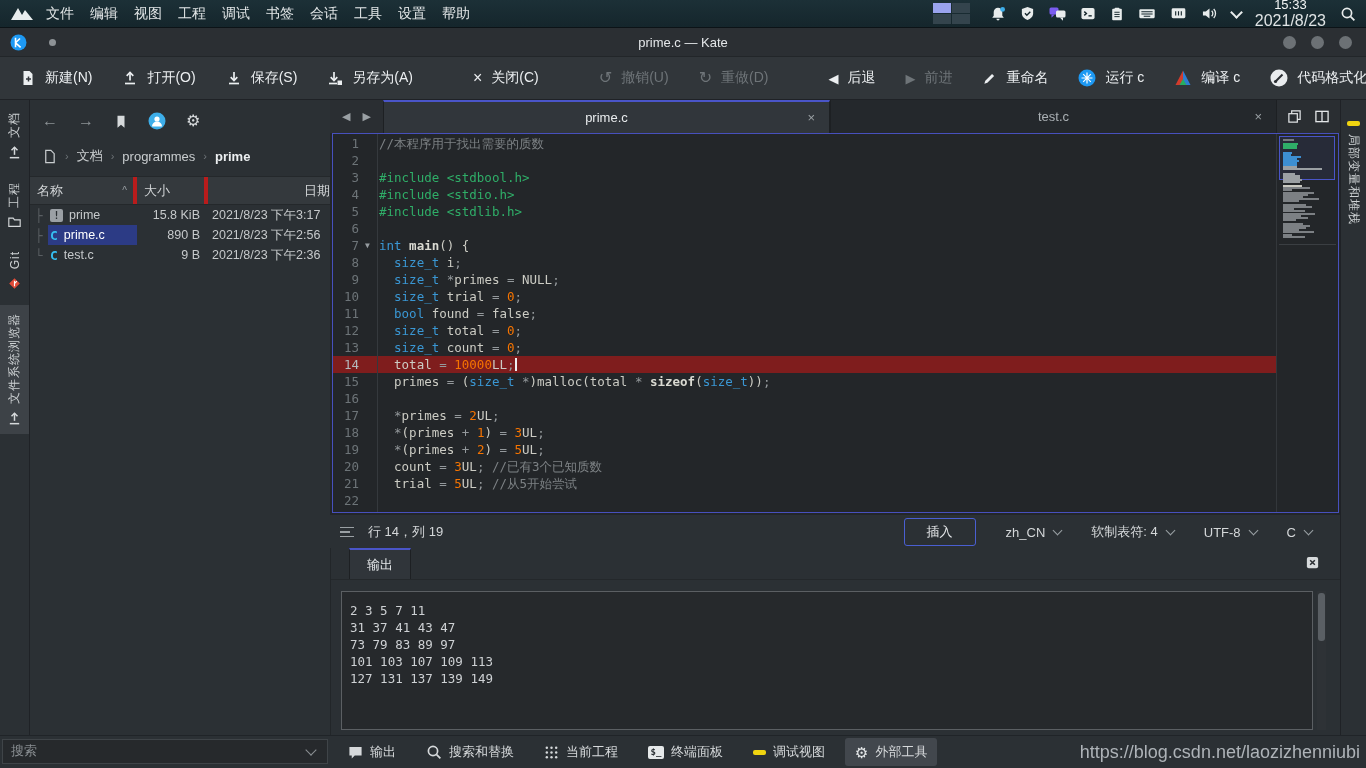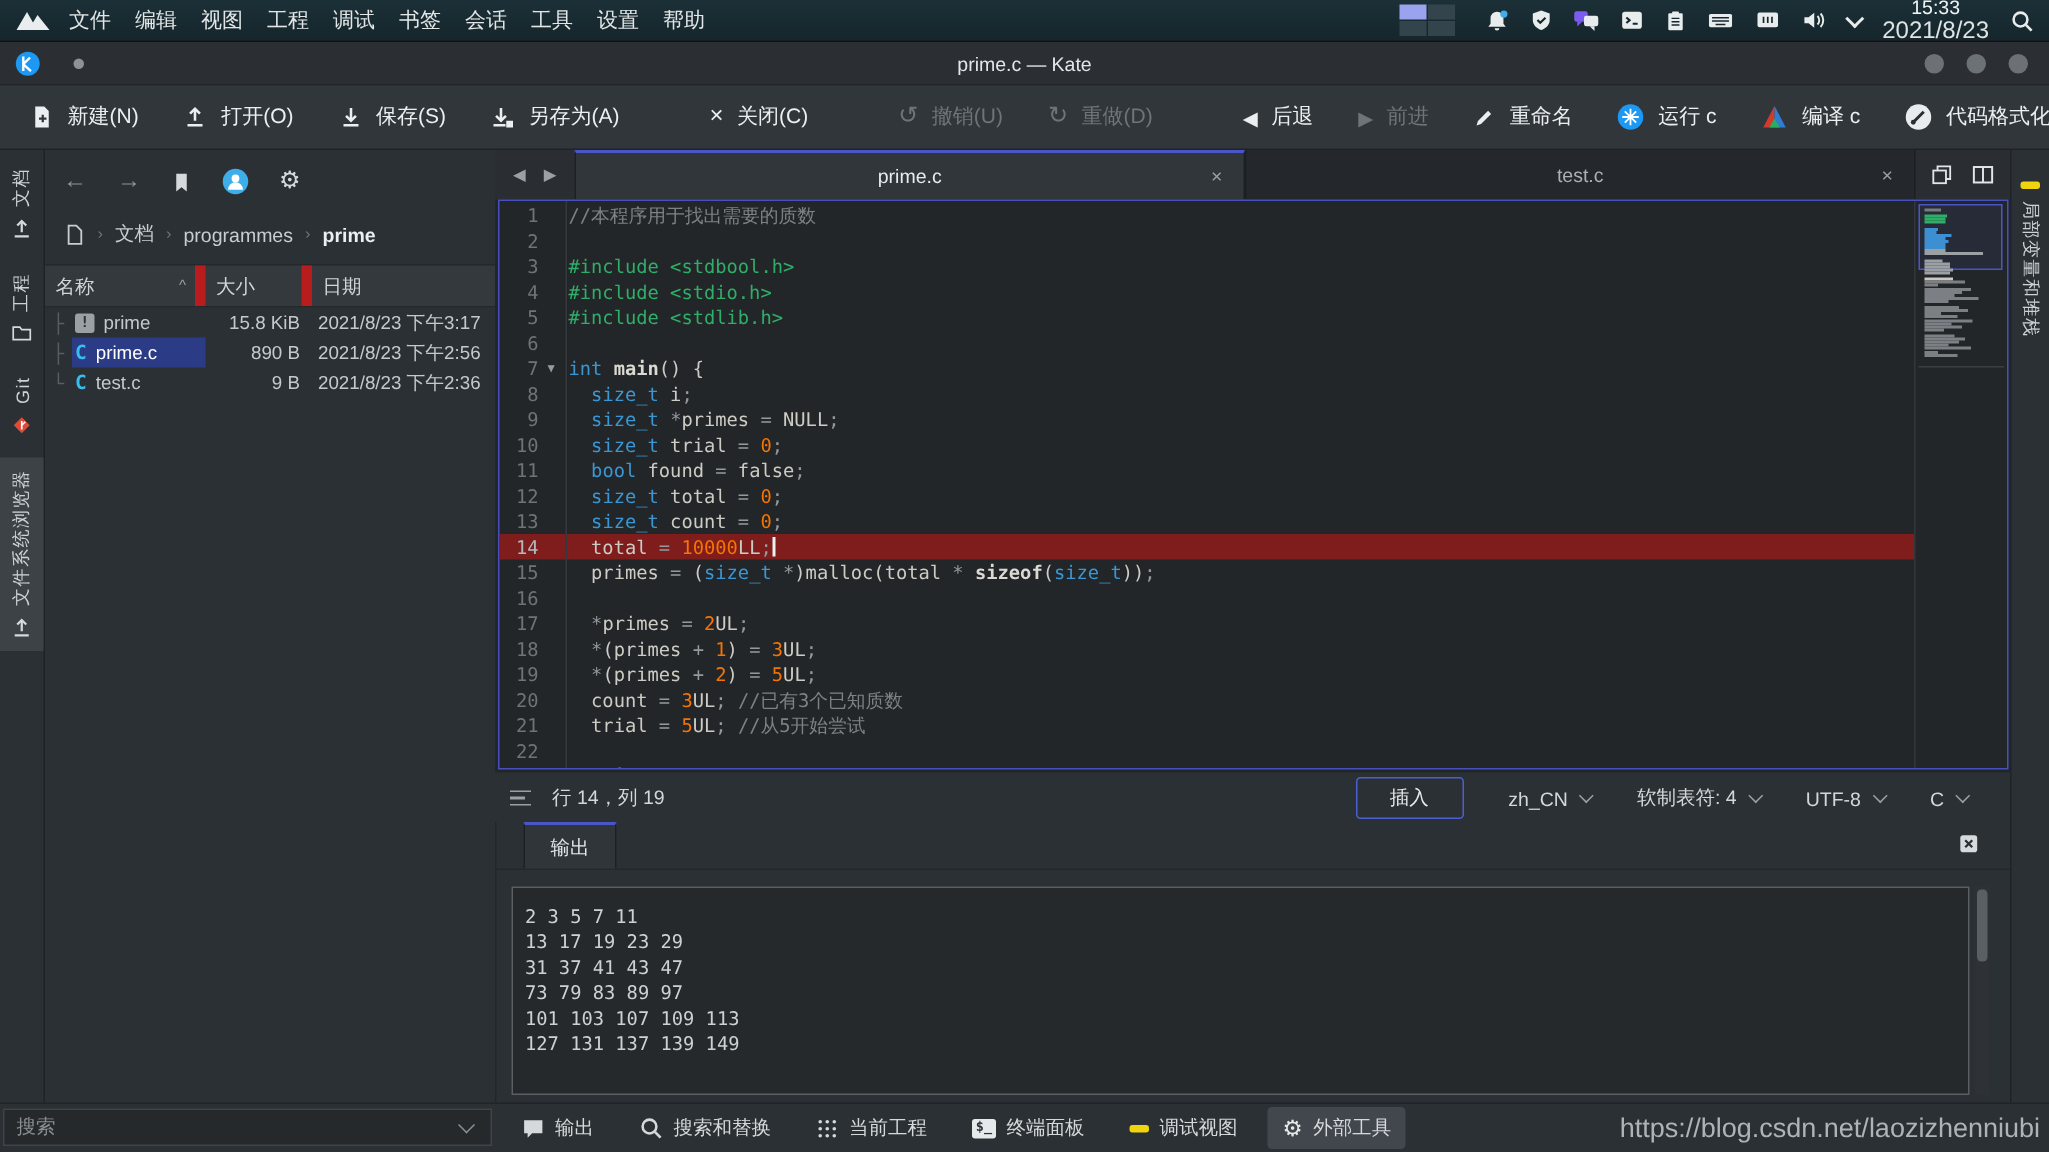--- a/index.html
+++ b/index.html
@@ -65,22 +65,22 @@
 
   
   #sidebar{position:absolute;left:30px;top:100px;width:300px;height:668px;background:#2b3034;box-sizing:border-box;}
   #fb-toolbar{display:flex;align-items:center;gap:20px;height:42px;padding-left:12px;}
   #fb-toolbar .nav-ar{font-size:16px;color:#8d9397;}
   #breadcrumb{display:flex;align-items:center;gap:8px;height:28px;padding-left:12px;font-size:13px;color:#c9cdcf;}
   .crumb-sep{color:#6f7579;font-size:11px;}
   .crumb.last{font-weight:bold;color:#eceff1;}
   #fb-header{display:flex;height:27px;align-items:center;background:#34393d;
      border-top:1px solid #24282b;border-bottom:1px solid #24282b;font-size:13px;color:#d2d5d7;margin-top:6px;}
-  #fb-header .hc{padding-left:7px;box-sizing:border-box;height:100%;display:flex;align-items:center;border-right:7px solid #b91c1c;}
-  .c0{width:107px;} .c1{width:71px;} .c2{flex:1;border-right:none!important;}
+  #fb-header .hc{padding-left:7px;box-sizing:border-box;height:100%;display:flex;align-items:center;border-right:4px solid #b91c1c;}
+  .c0{width:107px;} .c1{width:71px;} .c2{flex:1;border-right:none!important;justify-content:flex-end;}
   .sort-caret{margin-left:auto;margin-right:6px;color:#9aa0a4;font-size:10px;}
   .frow{display:flex;height:20px;align-items:center;font-size:12.5px;color:#c6c9cb;}
   .frow .rc0{width:107px;display:flex;align-items:center;height:100%;box-sizing:border-box;}
   .frow .rc1{width:71px;text-align:right;padding-right:8px;box-sizing:border-box;}
   .frow .rc2{flex:1;padding-left:4px;}
   .branch{font-family:"DejaVu Sans Mono",monospace;color:#595e62;width:18px;text-align:center;}
   .fname-wrap{display:flex;align-items:center;gap:6px;flex:1;height:100%;padding-left:2px;}
   .frow.sel .fname-wrap{background:#2c3b85;color:#fff;}
   .warnic{width:13px;height:13px;border-radius:2px;background:#9ba0a5;color:#2b3034;font-size:10px;font-weight:bold;
      display:inline-flex;align-items:center;justify-content:center;font-family:"DejaVu Sans Mono",monospace;}
@@ -749,21 +749,20 @@
         </div>
       <span id="out-close" class="ic">
         <svg viewBox="0 0 16 16" width="15" height="15">
             <rect x="2" y="2" width="12" height="12" rx="2" fill="#d7dadc"></rect>
             <path d="M5.5 5.5l5 5M10.5 5.5l-5 5" stroke="#2a2e32" stroke-width="1.6"></path>
           </svg>
       </span>
     </div>
     <div id="out-box">
         <div class="out-line">2 3 5 7 11</div>
-        <div class="out-line">13 17 19 23 29</div>
         <div class="out-line">31 37 41 43 47</div>
         <div class="out-line">73 79 83 89 97</div>
         <div class="out-line">101 103 107 109 113</div>
         <div class="out-line">127 131 137 139 149</div>
       </div>
     <div id="out-scroll">
         <div id="out-thumb"></div>
       </div>
   </div>
 

